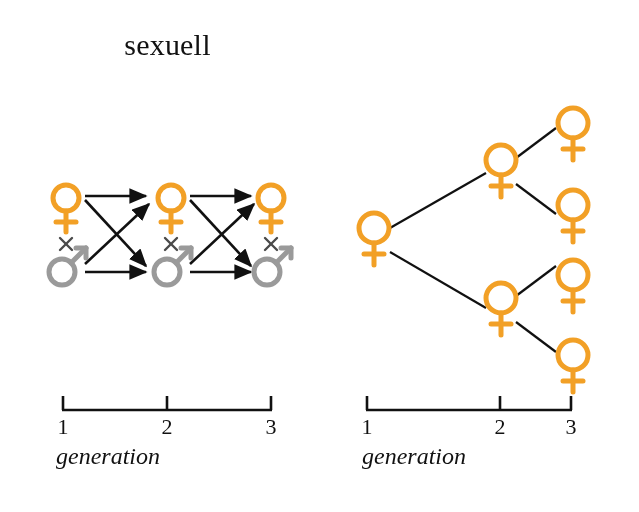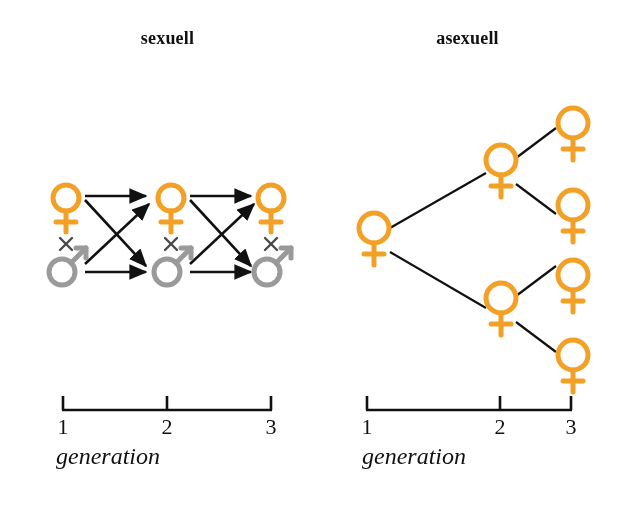--- a/index.html
+++ b/index.html
@@ -11,22 +11,22 @@
     position: relative;
     width: 639px;
     height: 512px;
     background: #ffffff;
     overflow: hidden;
     font-family: "Liberation Serif", "DejaVu Serif", serif;
   }
   .panel-title {
     position: absolute;
     font-family: "Liberation Serif", "DejaVu Serif", serif;
-    font-size: 18px;
-    font-weight: 700;
+    font-size: 30px;
+    font-weight: 400;
     color: #111111;
     text-align: center;
     white-space: nowrap;
     letter-spacing: 0.2px;
   }
   #title-sexuell { left: 60px; top: 28px; width: 215px; }
   #title-asexuell { left: 360px; top: 28px; width: 215px; }
 
   .svg-layer {
     position: absolute;
@@ -53,21 +53,20 @@
     white-space: nowrap;
   }
 </style>
 </head>
 <body>
 
 <div id="page">
 
   <div class="panel-title" id="title-sexuell">sexuell</div>
 
-  <div class="panel-title" id="title-asexuell">asexuell</div>
 
   <svg class="svg-layer" viewBox="0 0 639 512" xmlns="http://www.w3.org/2000/svg">
     <defs>
       <marker id="arrowhead" markerWidth="7" markerHeight="6" refX="6.4" refY="3" orient="auto" markerUnits="strokeWidth">
         <path d="M0,0 L7,3 L0,6 Z" fill="#111111"></path>
       </marker>
     </defs>
 
     <g>
 

